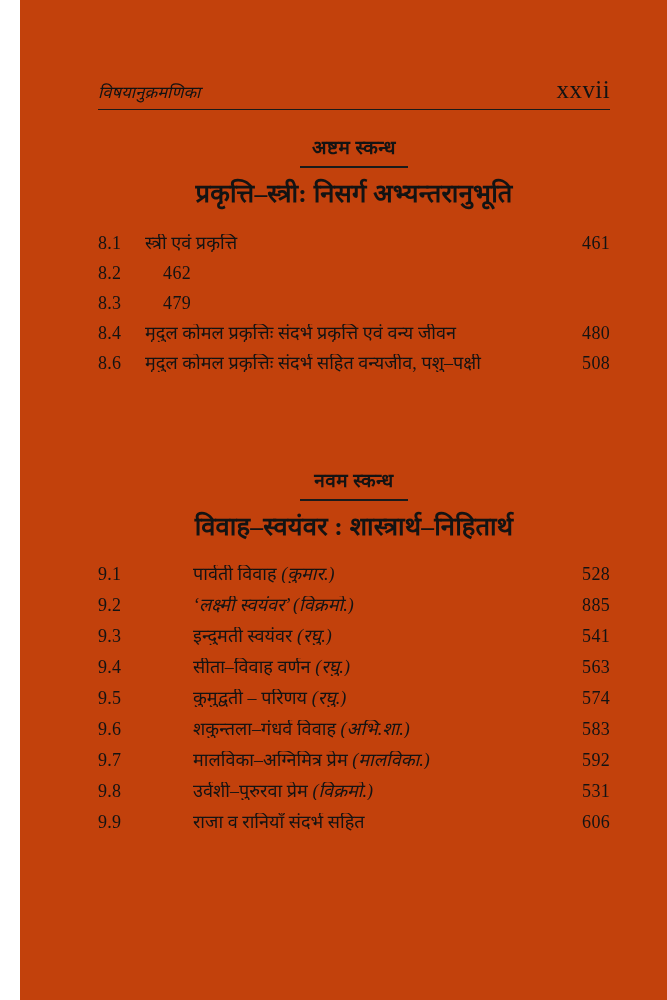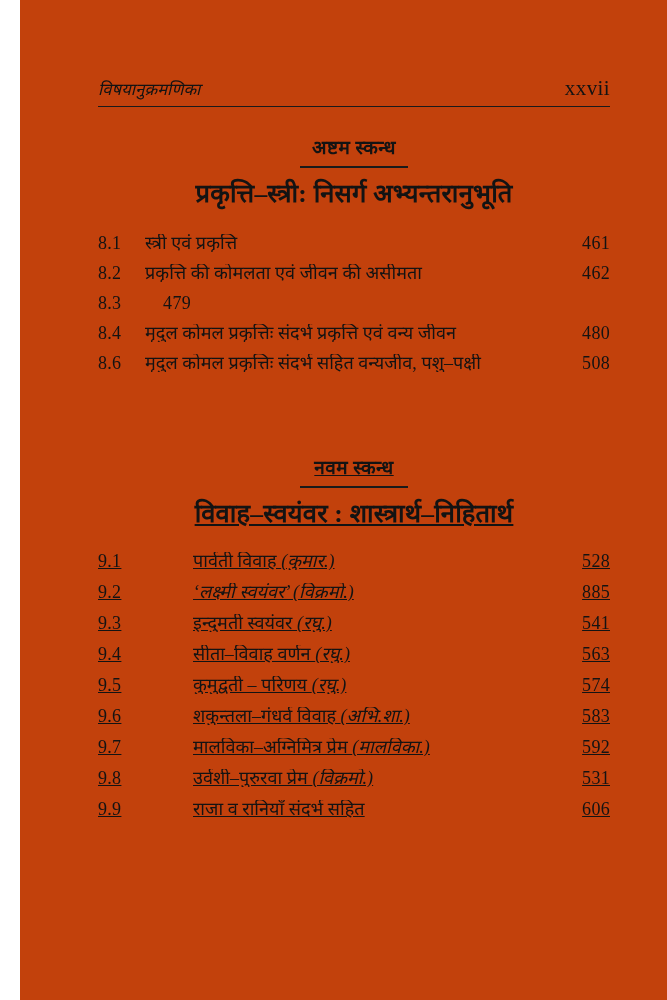--- a/index.html
+++ b/index.html
@@ -41,33 +41,33 @@
   }
   .running-head-title {
     font-family: "Liberation Serif", "DejaVu Serif", serif;
     font-style: italic;
     font-size: 16.5px;
     letter-spacing: 0.1px;
     white-space: nowrap;
   }
   .running-head-folio {
     font-family: "Liberation Serif", "DejaVu Serif", serif;
-    font-size: 21px;
+    font-size: 25px;
     letter-spacing: 0.4px;
     white-space: nowrap;
   }
 
   
   .section {
     position: absolute;
     left: 78px;
     width: 512px;
   }
   #section-0 { top: 136px; }
-  #section-1 { top: 456px; text-decoration: underline; }
+  #section-1 { top: 469px; }
 
   .skandh-label {
     text-align: center;
     font-size: 19px;
     font-weight: bold;
     letter-spacing: 0.4px;
     line-height: 1.25;
   }
   .skandh-rule {
     width: 108px;
@@ -138,21 +138,20 @@
     <div class="skandh-rule"></div>
     <div class="section-title">प्रकृत्ति–स्त्री: निसर्ग अभ्यन्तरानुभूति</div>
     <div class="toc-list" id="toc-list-0">
         <div class="toc-row">
           <span class="toc-num">8.1</span>
           <span class="toc-text">स्त्री एवं प्रकृत्ति</span>
           <span class="toc-page">461</span>
         </div>
         <div class="toc-row">
           <span class="toc-num">8.2</span>
-          <span class="toc-text">प्रकृत्ति की कोमलता एवं जीवन की असीमता</span>
           <span class="toc-page">462</span>
         </div>
         <div class="toc-row">
           <span class="toc-num">8.3</span>
           <span class="toc-page">479</span>
         </div>
         <div class="toc-row">
           <span class="toc-num">8.4</span>
           <span class="toc-text">मृदुल कोमल प्रकृत्तिः संदर्भ प्रकृत्ति एवं वन्य जीवन</span>
           <span class="toc-page">480</span>

